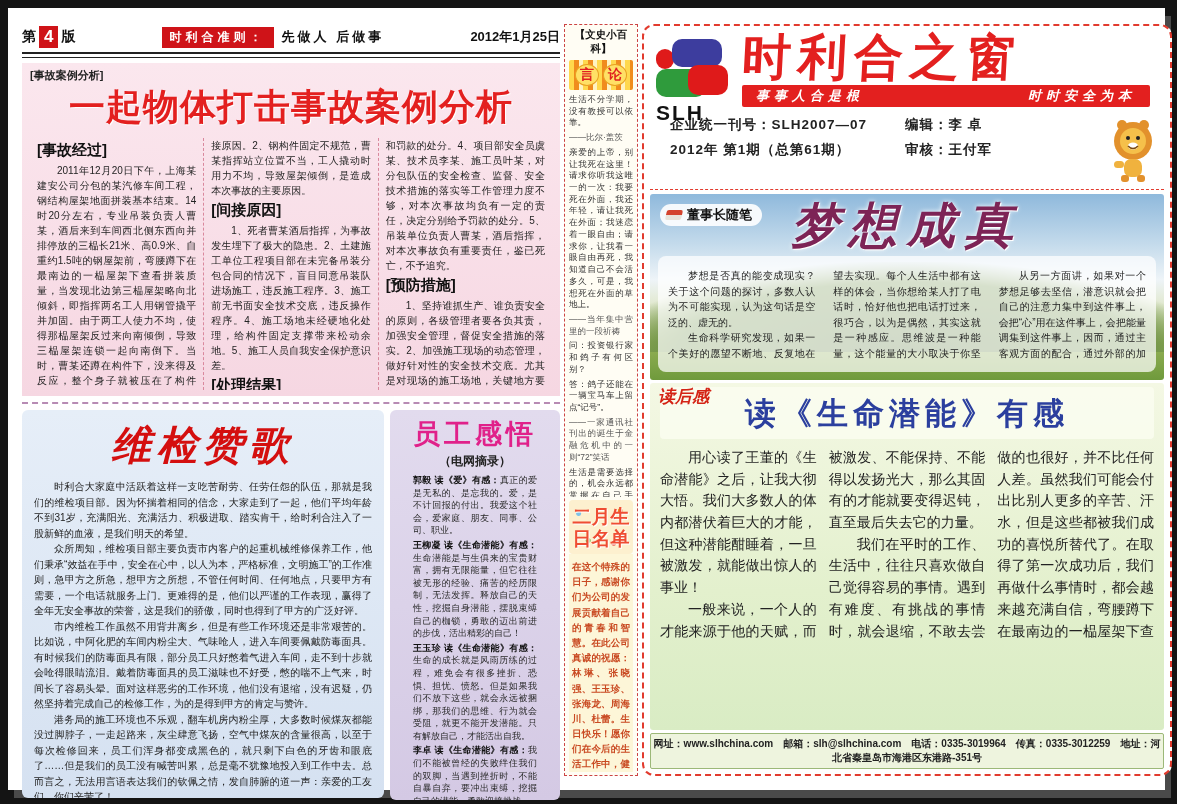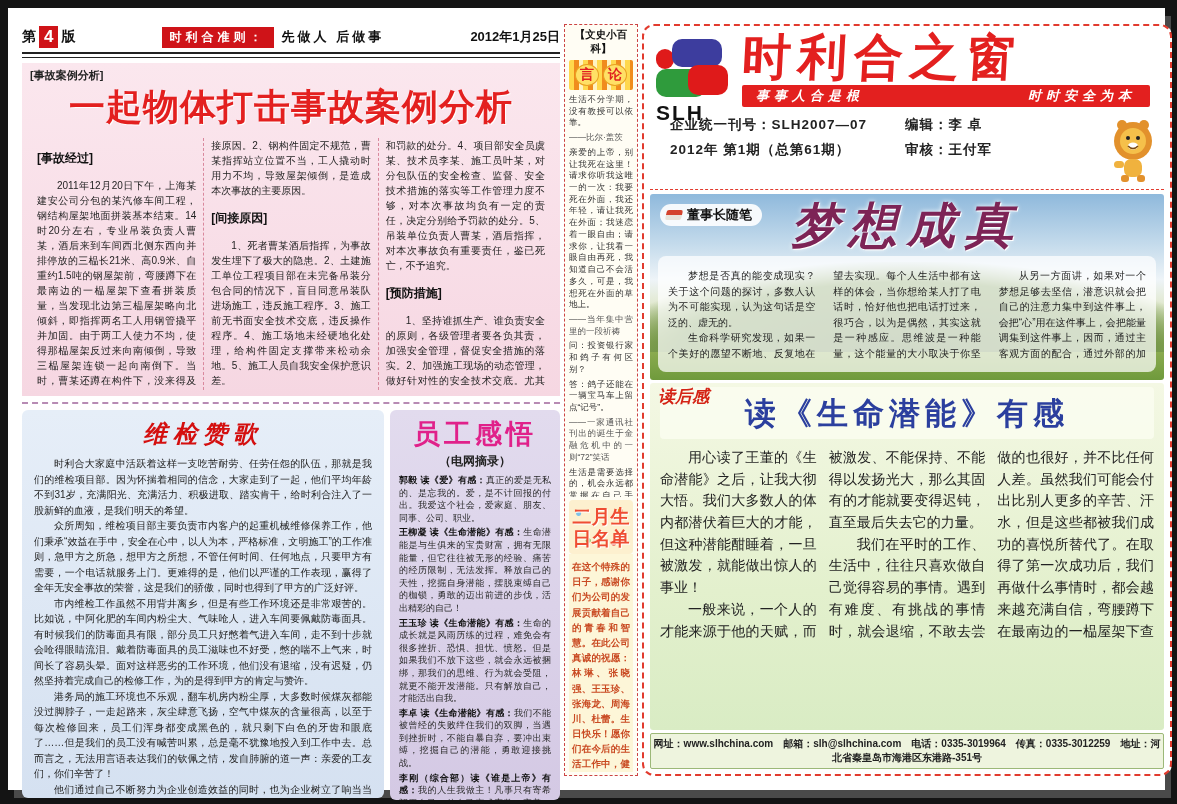--- a/index.html
+++ b/index.html
@@ -18,32 +18,32 @@
   .lph-date{font-weight:bold;font-size:13px;color:#111;}
   .rule{border-top:2px solid #222;border-bottom:1px solid #222;height:3px;margin-top:2px;}
   .accident{margin-top:5px;background:linear-gradient(180deg,#fbe7ee,#f6d7e2);padding:5px 8px 6px;}
   .acc-tag{font-size:11px;font-weight:bold;color:#222;}
   .acc-headline{text-align:center;font-size:36px;font-weight:bold;color:#e3201f;letter-spacing:1px;
                 font-family:"DejaVu Sans",sans-serif;text-shadow:1px 1px 0 #fff;}
   .cols{display:flex;margin-top:6px;}
   .cols .col{flex:1;font-size:10px;line-height:1.5;color:#232323;text-align:justify;
              height:252px;overflow:hidden;padding:0 7px;}
   .cols .col + .col{border-left:1px dashed #d9889d;}
-  .col h4{margin:11px 0;font-size:12px;color:#111;}
+  .col h4{margin:1px 0;font-size:15px;color:#111;}
   .col p{margin:0;text-indent:2em;}
   .col p.cont{text-indent:0;}
   .dashed-sep{border-top:2px dashed #b78bb4;margin:6px 0 0;}
   .bottomrow{display:flex;gap:6px;margin-top:6px;}
   .weijian{width:338px;background:linear-gradient(180deg,#e6eef8,#d5e1f1);border-radius:6px;
            padding:8px 12px;height:372px;overflow:hidden;}
-  .wj-title{text-align:center;font-size:24px;font-weight:bold;color:#d40f0f;
+  .wj-title{text-align:center;font-size:40px;font-weight:bold;color:#d40f0f;
             font-family:Liberation Mono, monospace;font-style:italic;letter-spacing:6px;margin:0 0 6px;}
   .weijian p{margin:0;font-size:10px;line-height:1.55;color:#222;text-align:justify;text-indent:2em;}
   .ganwu{flex:1;background:linear-gradient(180deg,#e2dbee,#d4c9e4);border-radius:6px;
-         padding:6px 9px;height:378px;overflow:hidden;}
+         padding:6px 23px;height:378px;overflow:hidden;}
   .gw-title{text-align:center;font-size:27px;font-weight:bold;color:#e0218a;letter-spacing:4px;margin:0;}
   .gw-sub{text-align:center;font-size:12px;font-weight:bold;color:#222;margin:1px 0 4px;}
   .ganwu p{margin:0 0 2px;font-size:9px;line-height:1.4;color:#2a2a2a;text-align:justify;}
   .ganwu p b{color:#111;}
   
   .sidebar{position:absolute;left:556px;top:16px;width:74px;height:752px;border:1px dashed #cc4444;
            background:#fffdf4;display:flex;flex-direction:column;padding:3px 4px;box-sizing:border-box;}
   .sb-head{font-size:10.5px;font-weight:bold;color:#111;text-align:center;}
   .sb-graphic{margin:4px 0;height:30px;background:repeating-linear-gradient(90deg,#ffd84d 0 5px,#f08c1e 5px 10px,#fff3c0 10px 14px);
               display:flex;align-items:center;justify-content:center;gap:4px;border-radius:2px;}

